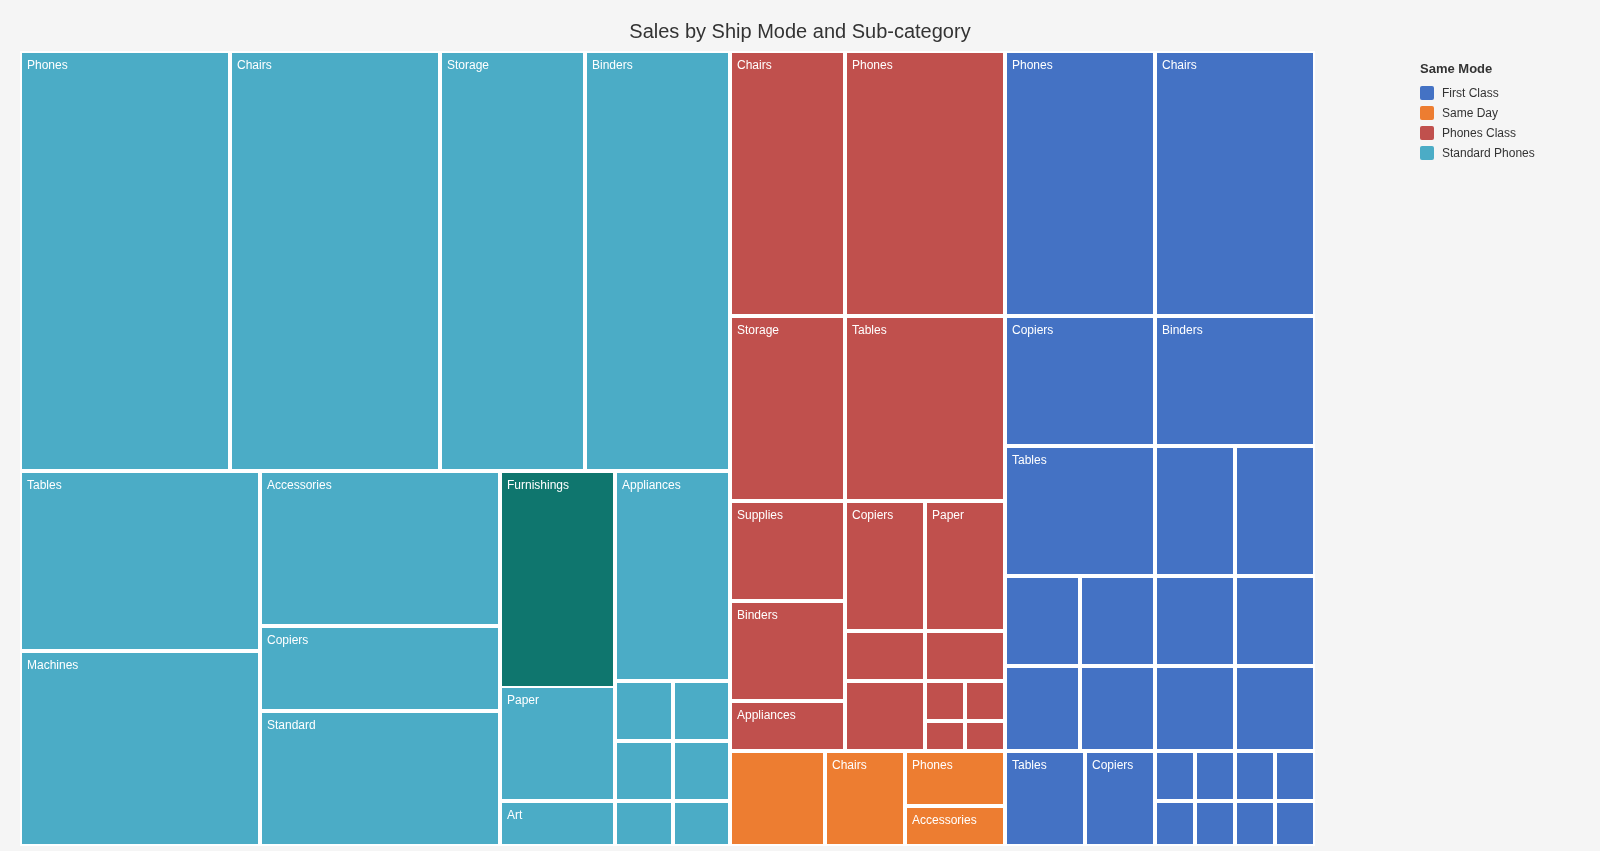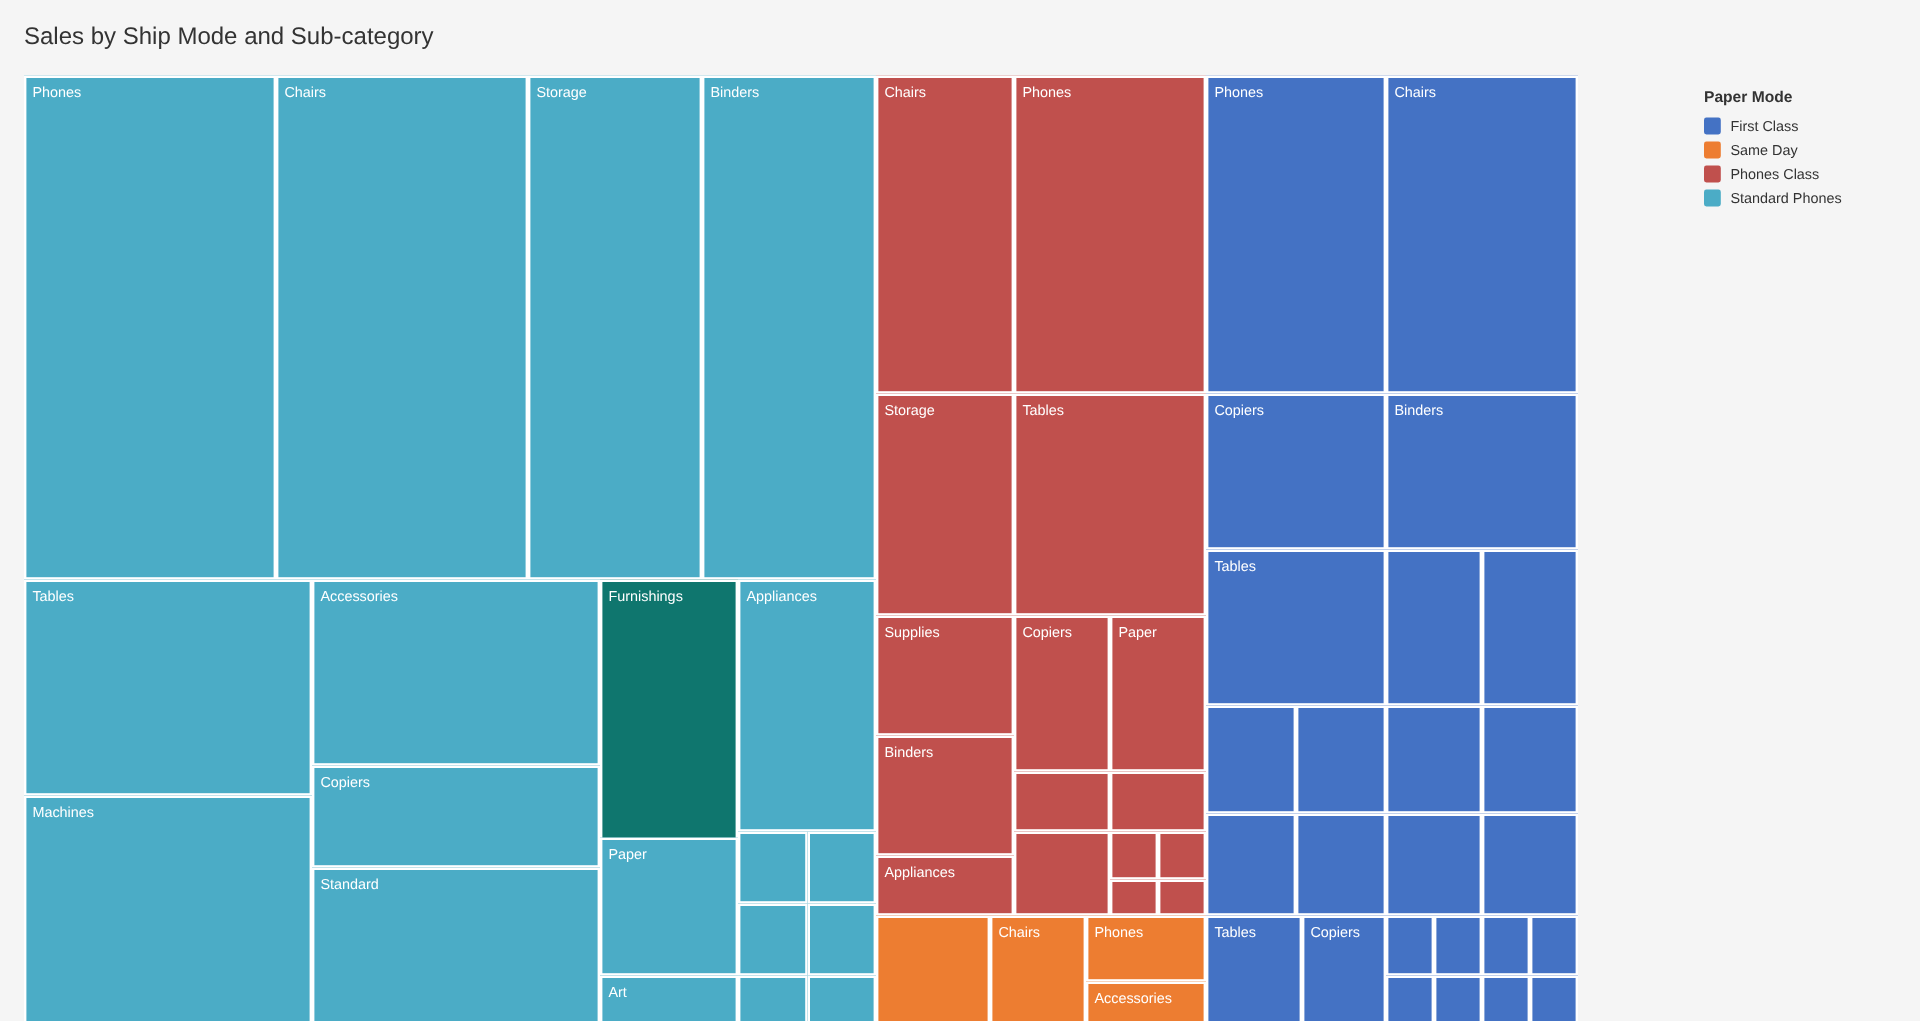--- a/index.html
+++ b/index.html
@@ -1,18 +1,18 @@
 <!DOCTYPE html>
 <html><head>
   <meta charset="utf-8">
   <style>
     * { box-sizing: border-box; margin: 0; padding: 0; }
     body { font-family: Arial, sans-serif; background: #f5f5f5; width: 1600px; height: 851px; overflow: hidden; }
     .page { display: flex; flex-direction: column; padding: 20px 20px 10px 20px; height: 851px; }
-    .title { font-size: 20px; font-weight: 400; color: #333; margin-bottom: 20px; }
+    .title { font-size: 20px; font-weight: 400; color: #333; margin-bottom: 8px; text-align: center; }
     .chart-area { display: flex; flex: 1; gap: 12px; }
     .legend { width: 180px; padding: 10px 20px; display: flex; flex-direction: column; gap: 6px; }
     .legend-title { font-size: 13px; font-weight: bold; color: #333; margin-bottom: 4px; }
     .legend-item { display: flex; align-items: flex-end; gap: 8px; font-size: 12px; color: #333; }
     .legend-swatch { width: 14px; height: 14px; border-radius: 2px; flex-shrink: 0; }
     .cell { position: absolute; border: 2px solid white; display: flex; align-items: flex-start; justify-content: flex-start; padding: 5px; overflow: hidden; }
     .cell-label { font-size: 12px; color: white; font-weight: 400; line-height: 1.3; }
     .treemap-container { position: relative; flex: 1; height: 100%; }
   </style>
 </head>
@@ -188,21 +188,21 @@
       <div class="cell" style="left:1135px;top:700px;width:40px;height:50px;background:#4472C4;"></div>
       <div class="cell" style="left:1175px;top:700px;width:40px;height:50px;background:#4472C4;"></div>
       <div class="cell" style="left:1215px;top:700px;width:40px;height:50px;background:#4472C4;"></div>
       <div class="cell" style="left:1255px;top:700px;width:40px;height:50px;background:#4472C4;"></div>
       <div class="cell" style="left:1135px;top:750px;width:40px;height:45px;background:#4472C4;"></div>
       <div class="cell" style="left:1175px;top:750px;width:40px;height:45px;background:#4472C4;"></div>
       <div class="cell" style="left:1215px;top:750px;width:40px;height:45px;background:#4472C4;"></div>
       <div class="cell" style="left:1255px;top:750px;width:40px;height:45px;background:#4472C4;"></div>
     </div>
     <div class="legend">
-      <div class="legend-title">Paper Mode</div>
+      <div class="legend-title">Same Mode</div>
       <div class="legend-item">
         <div class="legend-swatch" style="background:#4472C4;"></div>
         <span>First Class</span>
       </div>
       <div class="legend-item">
         <div class="legend-swatch" style="background:#ED7D31;"></div>
         <span>Same Day</span>
       </div>
       <div class="legend-item">
         <div class="legend-swatch" style="background:#C0504D;"></div>

